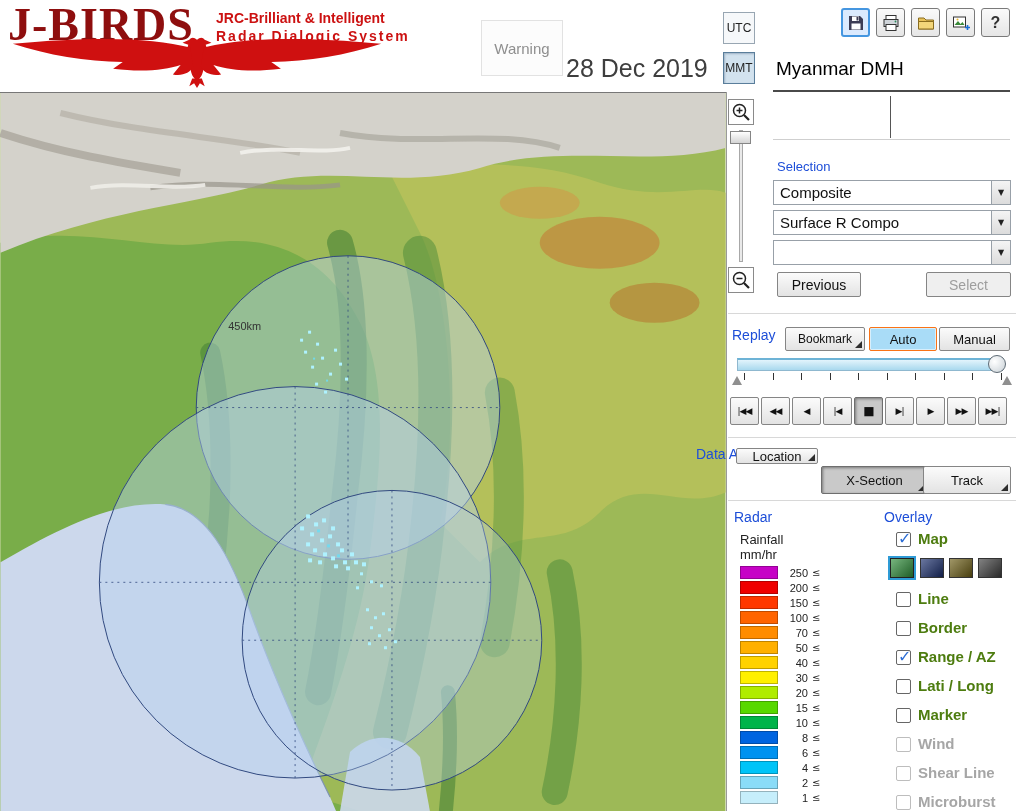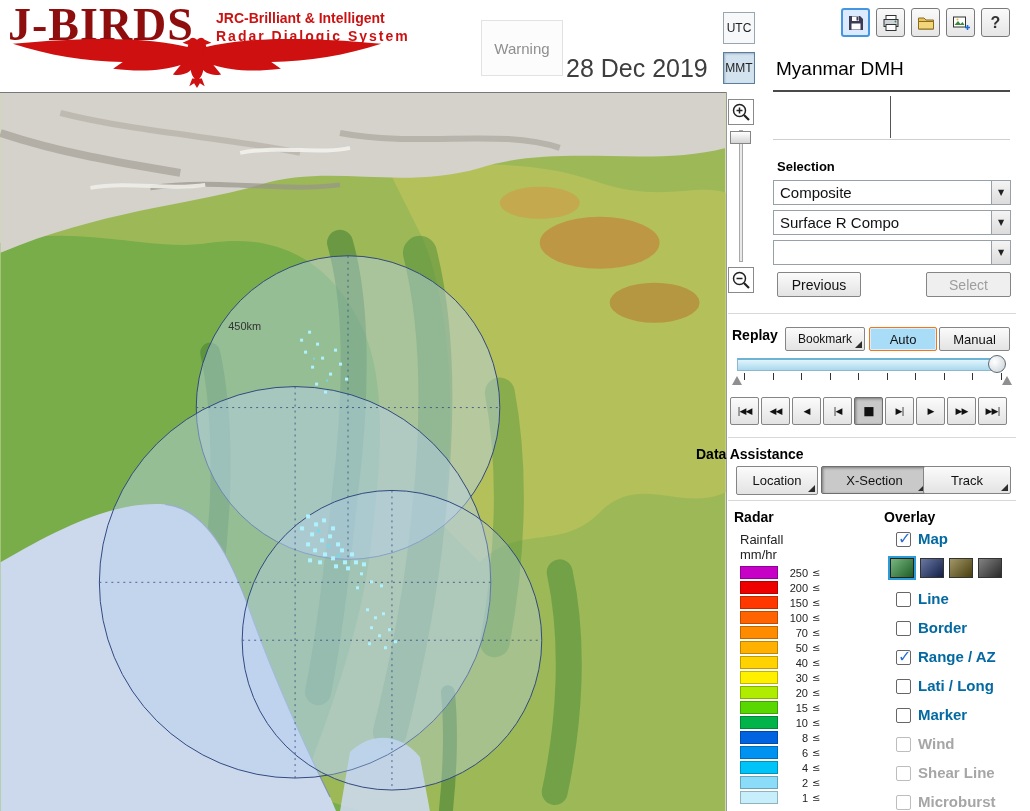--- a/index.html
+++ b/index.html
@@ -22,41 +22,41 @@
   .tool-btn { width: 29px; height: 29px; background: linear-gradient(#fafafa,#e6e6e6); border: 1px solid #7a7a7a; border-radius: 3px; display: flex; align-items: center; justify-content: center; }
   .tool-btn.selected { background: #dbeafe; border: 2px solid #4596e0; }
   .station-name { font-size: 19px; color: #000; }
 
   
   .btn { background: linear-gradient(#fbfbfb,#e3e3e3); border: 1px solid #858585; display: flex; align-items: center; justify-content: center; font-size: 13px; color: #111; border-radius: 2px; }
   .btn.pressed { background: #c9c9c9; box-shadow: inset 1px 1px 3px rgba(0,0,0,.4); border-color: #6e6e6e; }
   .btn.disabled { color: #9d9d9d; background: #efefef; }
   .btn.blue-selected { background: #a9dcf7; border: 1px solid #f97316; box-shadow: inset 0 0 0 1px #d7effc; }
   .corner::after { content: ""; position: absolute; right: 2px; bottom: 2px; width: 0; height: 0; border-left: 7px solid transparent; border-bottom: 7px solid #2d2d2d; }
-  .sec-label { font-size: 13px; color: #000000; font-weight: bold; }
+  .sec-label { font-size: 13px; color: #1d4ed8; }
   .sep { height: 1px; background: #d8d8d8; }
 
   .combo { left: 773px; width: 238px; height: 25px; border: 1px solid #98a0a8; background: #fff; display: flex; align-items: stretch; }
   .combo-txt { flex: 1; padding-left: 6px; font-size: 15px; color: #111; display: flex; align-items: center; }
   .combo-arrow { width: 19px; background: linear-gradient(#f4f4f4,#dcdcdc); border-left: 1px solid #98a0a8; display: flex; align-items: center; justify-content: center; font-size: 8px; color: #222; font-family: "DejaVu Sans", sans-serif; }
   .pb { width: 29px; height: 28px; font-size: 9px; letter-spacing: -1px; font-family: "DejaVu Sans", sans-serif; }
 
   .tick { position: absolute; top: 373px; width: 1px; height: 7px; background: #333; }
   .tl-track { left: 737px; top: 358px; width: 266px; height: 13px; background: linear-gradient(#e2f4fc,#a9d9ee); border: 1px solid #8fb8cf; border-top: 2px solid #6db3d6; }
   .tl-handle { left: 988px; top: 355px; width: 18px; height: 18px; border-radius: 50%; background: radial-gradient(circle at 35% 35%, #ffffff, #c8d0d6); border: 1px solid #5d6a74; }
   .tri { width: 0; height: 0; border-left: 5px solid transparent; border-right: 5px solid transparent; border-bottom: 9px solid #8f8f8f; }
 
   .lg-swatch { left: 740px; width: 38px; height: 13px; border: 1px solid rgba(0,0,0,.25); }
   .lg-val { left: 778px; width: 30px; font-size: 11px; text-align: right; color: #222; }
   .lg-suf { left: 812px; font-size: 10px; color: #222; font-family: "DejaVu Sans", sans-serif; }
 
   .cb { width: 15px; height: 15px; background: #fff; border: 1px solid #666; border-radius: 2px; font-family: "DejaVu Sans", sans-serif; }
   .cb.checked::after { content: "✓"; position: absolute; left: 1px; top: -4px; font-size: 16px; font-weight: bold; color: #2b6cd4; }
   .cb.disabled { border-color: #bdbdbd; }
-  .ov-label { font-size: 15px; font-weight: bold; color: #0369a1; white-space: nowrap; }
+  .ov-label { font-size: 15px; font-weight: bold; color: #4d7c0f; white-space: nowrap; }
   .ov-label.disabled { color: #a6a6a6; }
   .pal { width: 24px; height: 20px; border: 1px solid #333; background-image: linear-gradient(135deg, rgba(255,255,255,.35), rgba(0,0,0,.35)); }
   .pal.selected { border: 1px solid #222; outline: 2px solid #2e9bd6; }
 
   .zoom-btn { width: 26px; height: 26px; background: #fff; border: 1px solid #8a8a8a; display: flex; align-items: center; justify-content: center; }
   .vslider-track { left: 739px; top: 130px; width: 4px; height: 132px; background: #e9e9e9; border: 1px solid #a8a8a8; }
   .vslider-thumb { left: 730px; top: 131px; width: 21px; height: 13px; background: linear-gradient(#ffffff,#d4d4d4); border: 1px solid #858585; }
 </style>
 </head>
 <body>
@@ -289,21 +289,21 @@
   <div class="abs btn pb" style="left:823px;top:397px">|◀</div>
   <div class="abs btn pb pressed" style="left:854px;top:397px;font-size:12px">■</div>
   <div class="abs btn pb" style="left:885px;top:397px">▶|</div>
   <div class="abs btn pb" style="left:916px;top:397px">▶</div>
   <div class="abs btn pb" style="left:947px;top:397px">▶▶</div>
   <div class="abs btn pb" style="left:978px;top:397px">▶▶|</div>
 
   <div class="abs sep" style="left:728px;top:437px;width:288px"></div>
 
   <div class="abs sec-label" style="left:696px;top:446px;font-size:14px">Data Assistance</div>
-  <div class="abs btn corner" style="left:736px;top:466px;width:82px;height:29px">Location</div>
+  <div class="abs btn corner" style="left:736px;top:448px;width:82px;height:16px">Location</div>
   <div class="abs btn corner pressed" style="left:821px;top:466px;width:107px;height:28px">X-Section</div>
   <div class="abs btn corner" style="left:923px;top:466px;width:88px;height:28px">Track</div>
 
   <div class="abs sep" style="left:728px;top:500px;width:288px"></div>
 
   <div class="abs sec-label" style="left:734px;top:509px;font-size:14px">Radar</div>
   <div class="abs" style="left:740px;top:532px;font-size:13px">Rainfall</div>
   <div class="abs" style="left:740px;top:547px;font-size:13px">mm/hr</div>
 
   <div class="abs lg-swatch" style="top: 566px; background-color: rgb(198, 2, 198);"></div>

